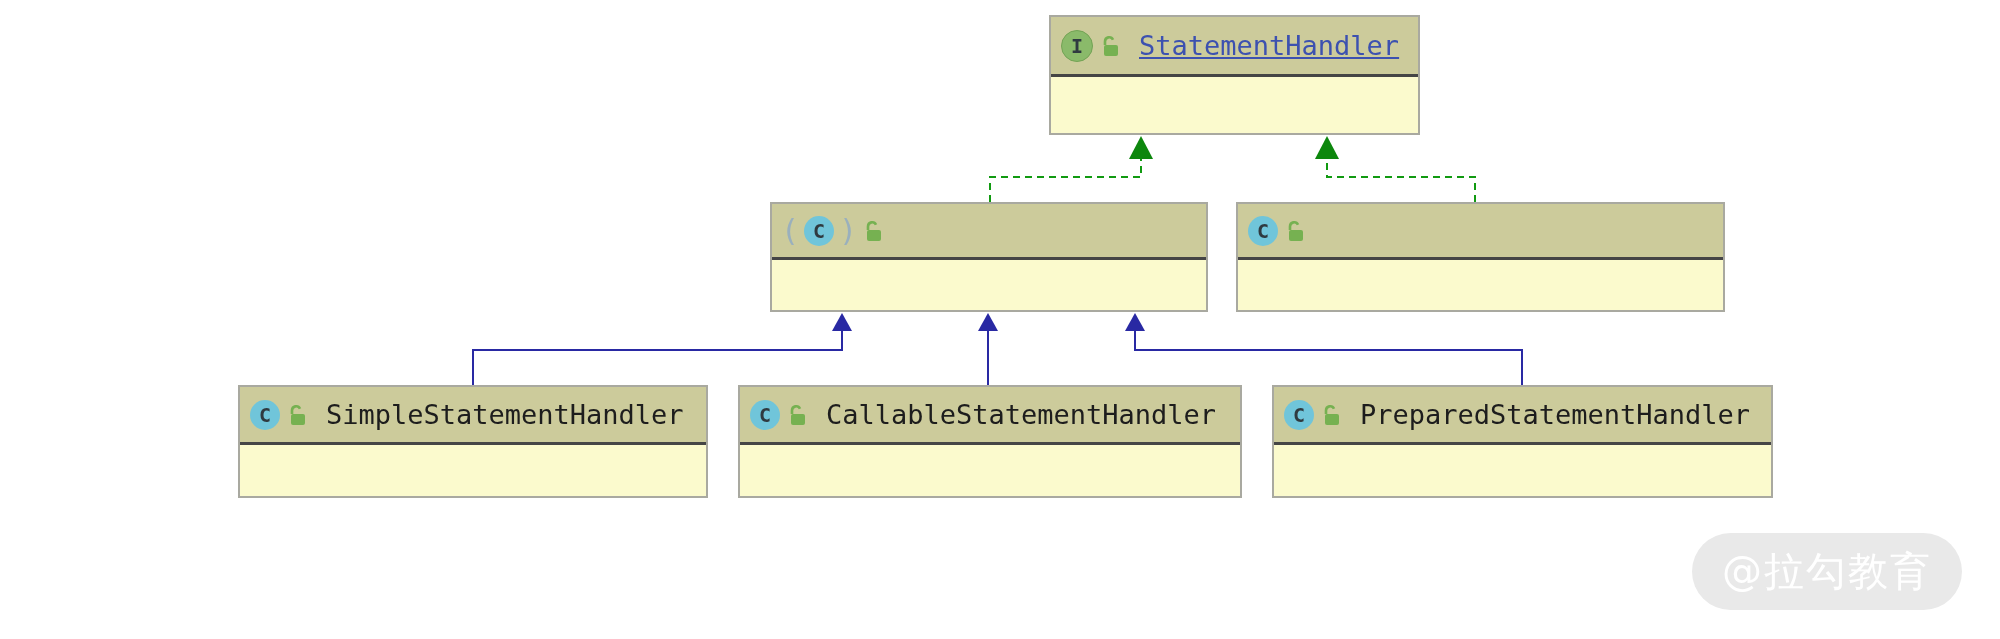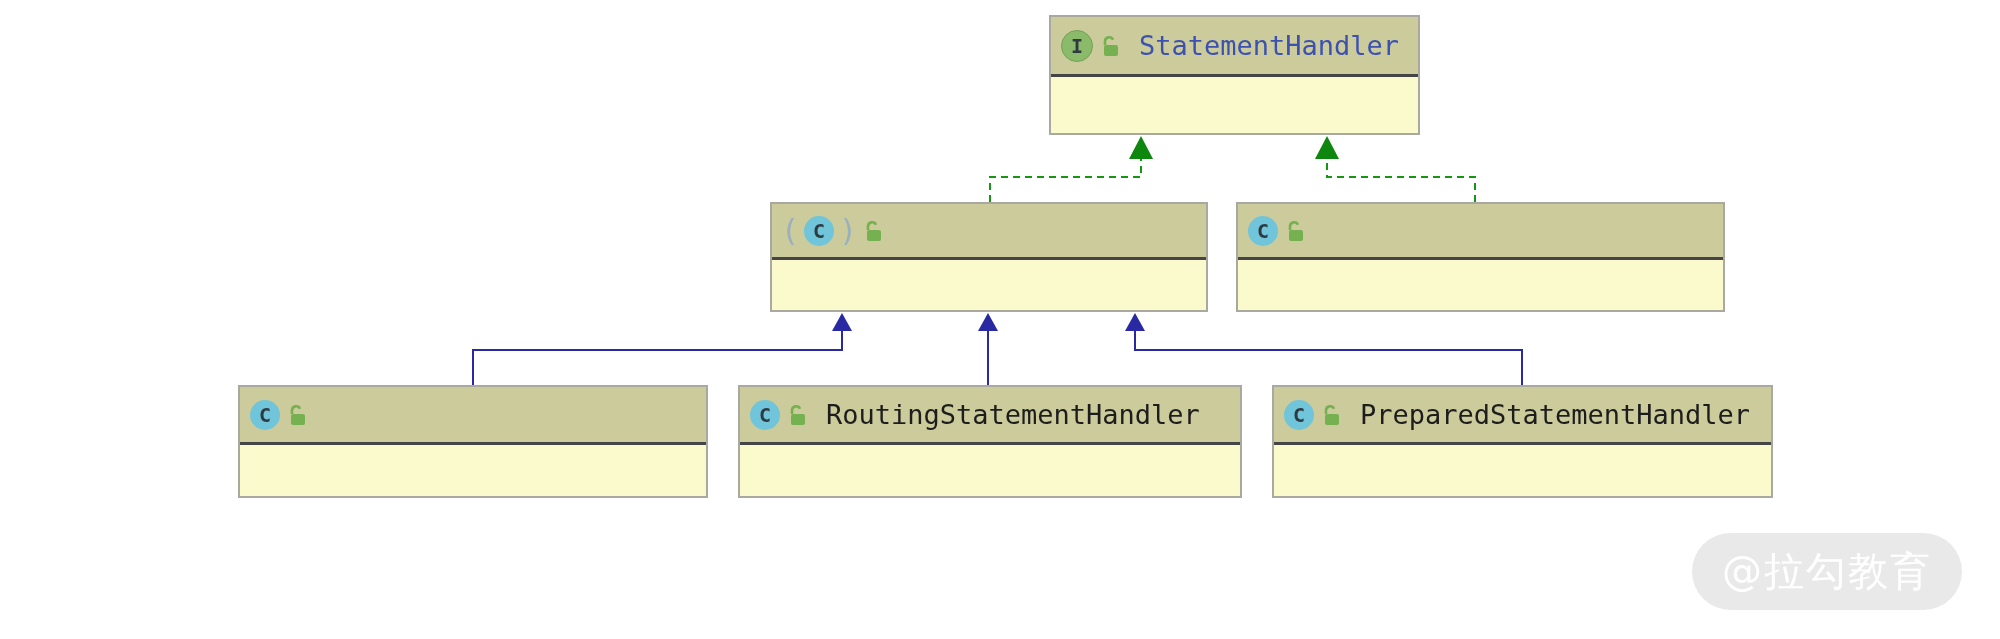--- a/index.html
+++ b/index.html
@@ -30,21 +30,21 @@
     width:30px; height:30px; border-radius:50%; flex:0 0 auto;
     display:flex; align-items:center; justify-content:center;
     font-size:20px; font-weight:bold; color:var(--icon_letter); line-height:1;
   }
   .icon-interface{background:var(--interface_icon_bg); border:1px solid var(--interface_icon_border);}
   .icon-class{background:var(--class_icon_bg);}
   .paren{color:var(--paren_color); font-size:30px; line-height:1; font-weight:400; margin:0 -1px;}
   .icon-group{display:flex; align-items:center; gap:6px; margin-right:6px;}
   .lock{width:22px; height:22px; flex:0 0 auto;}
   .uml-title{font-size:27px; margin-left:12px; white-space:nowrap; color:var(--class_title);}
-  .uml-title.iface{color:var(--interface_title);}
+  .uml-title.iface{color:var(--interface_title);text-decoration:underline;}
   .edge-extends{stroke:var(--extends_line); stroke-width:2; fill:none;}
   .arrow-extends{fill:var(--extends_line); stroke:none;}
   .edge-implements{stroke:var(--implements_line); stroke-width:2; fill:none; stroke-dasharray:7 5;}
   .arrow-implements{fill:var(--implements_arrow); stroke:none;}
   .watermark{
     position:absolute; left:1692px; top:533px; width:270px; height:77px;
     border-radius:40px; background:var(--watermark_bg);
     display:flex; align-items:center; justify-content:center;
     font-family:"DejaVu Sans","Liberation Sans",sans-serif;
     font-size:40px; color:var(--watermark_text); letter-spacing:2px;
@@ -117,34 +117,35 @@
 
   <div class="uml-box" style="left:238px; top:385px; width:470px; height:113px;">
     <div class="uml-header" style="height:58px;">
       <span class="icon-group">
         <span class="icon-circle icon-class">C</span>
         <svg class="lock" viewBox="0 0 22 22">
           <path d="M6 10 V6.5 a4.2 4.2 0 0 1 8-1.8" fill="none" stroke="var(--lock_green)" stroke-width="2.6"></path>
           <rect x="5" y="10" width="14" height="11" rx="2" fill="var(--lock_green)"></rect>
         </svg>
       </span>
+      <span class="uml-title">SimpleStatementHandler</span>
     </div>
     <div class="uml-body"></div>
   </div>
 
   <div class="uml-box" style="left:738px; top:385px; width:504px; height:113px;">
     <div class="uml-header" style="height:58px;">
       <span class="icon-group">
         <span class="icon-circle icon-class">C</span>
         <svg class="lock" viewBox="0 0 22 22">
           <path d="M6 10 V6.5 a4.2 4.2 0 0 1 8-1.8" fill="none" stroke="var(--lock_green)" stroke-width="2.6"></path>
           <rect x="5" y="10" width="14" height="11" rx="2" fill="var(--lock_green)"></rect>
         </svg>
       </span>
-      <span class="uml-title">RoutingStatementHandler</span>
+      <span class="uml-title">CallableStatementHandler</span>
     </div>
     <div class="uml-body"></div>
   </div>
 
   <div class="uml-box" style="left:1272px; top:385px; width:501px; height:113px;">
     <div class="uml-header" style="height:58px;">
       <span class="icon-group">
         <span class="icon-circle icon-class">C</span>
         <svg class="lock" viewBox="0 0 22 22">
           <path d="M6 10 V6.5 a4.2 4.2 0 0 1 8-1.8" fill="none" stroke="var(--lock_green)" stroke-width="2.6"></path>

